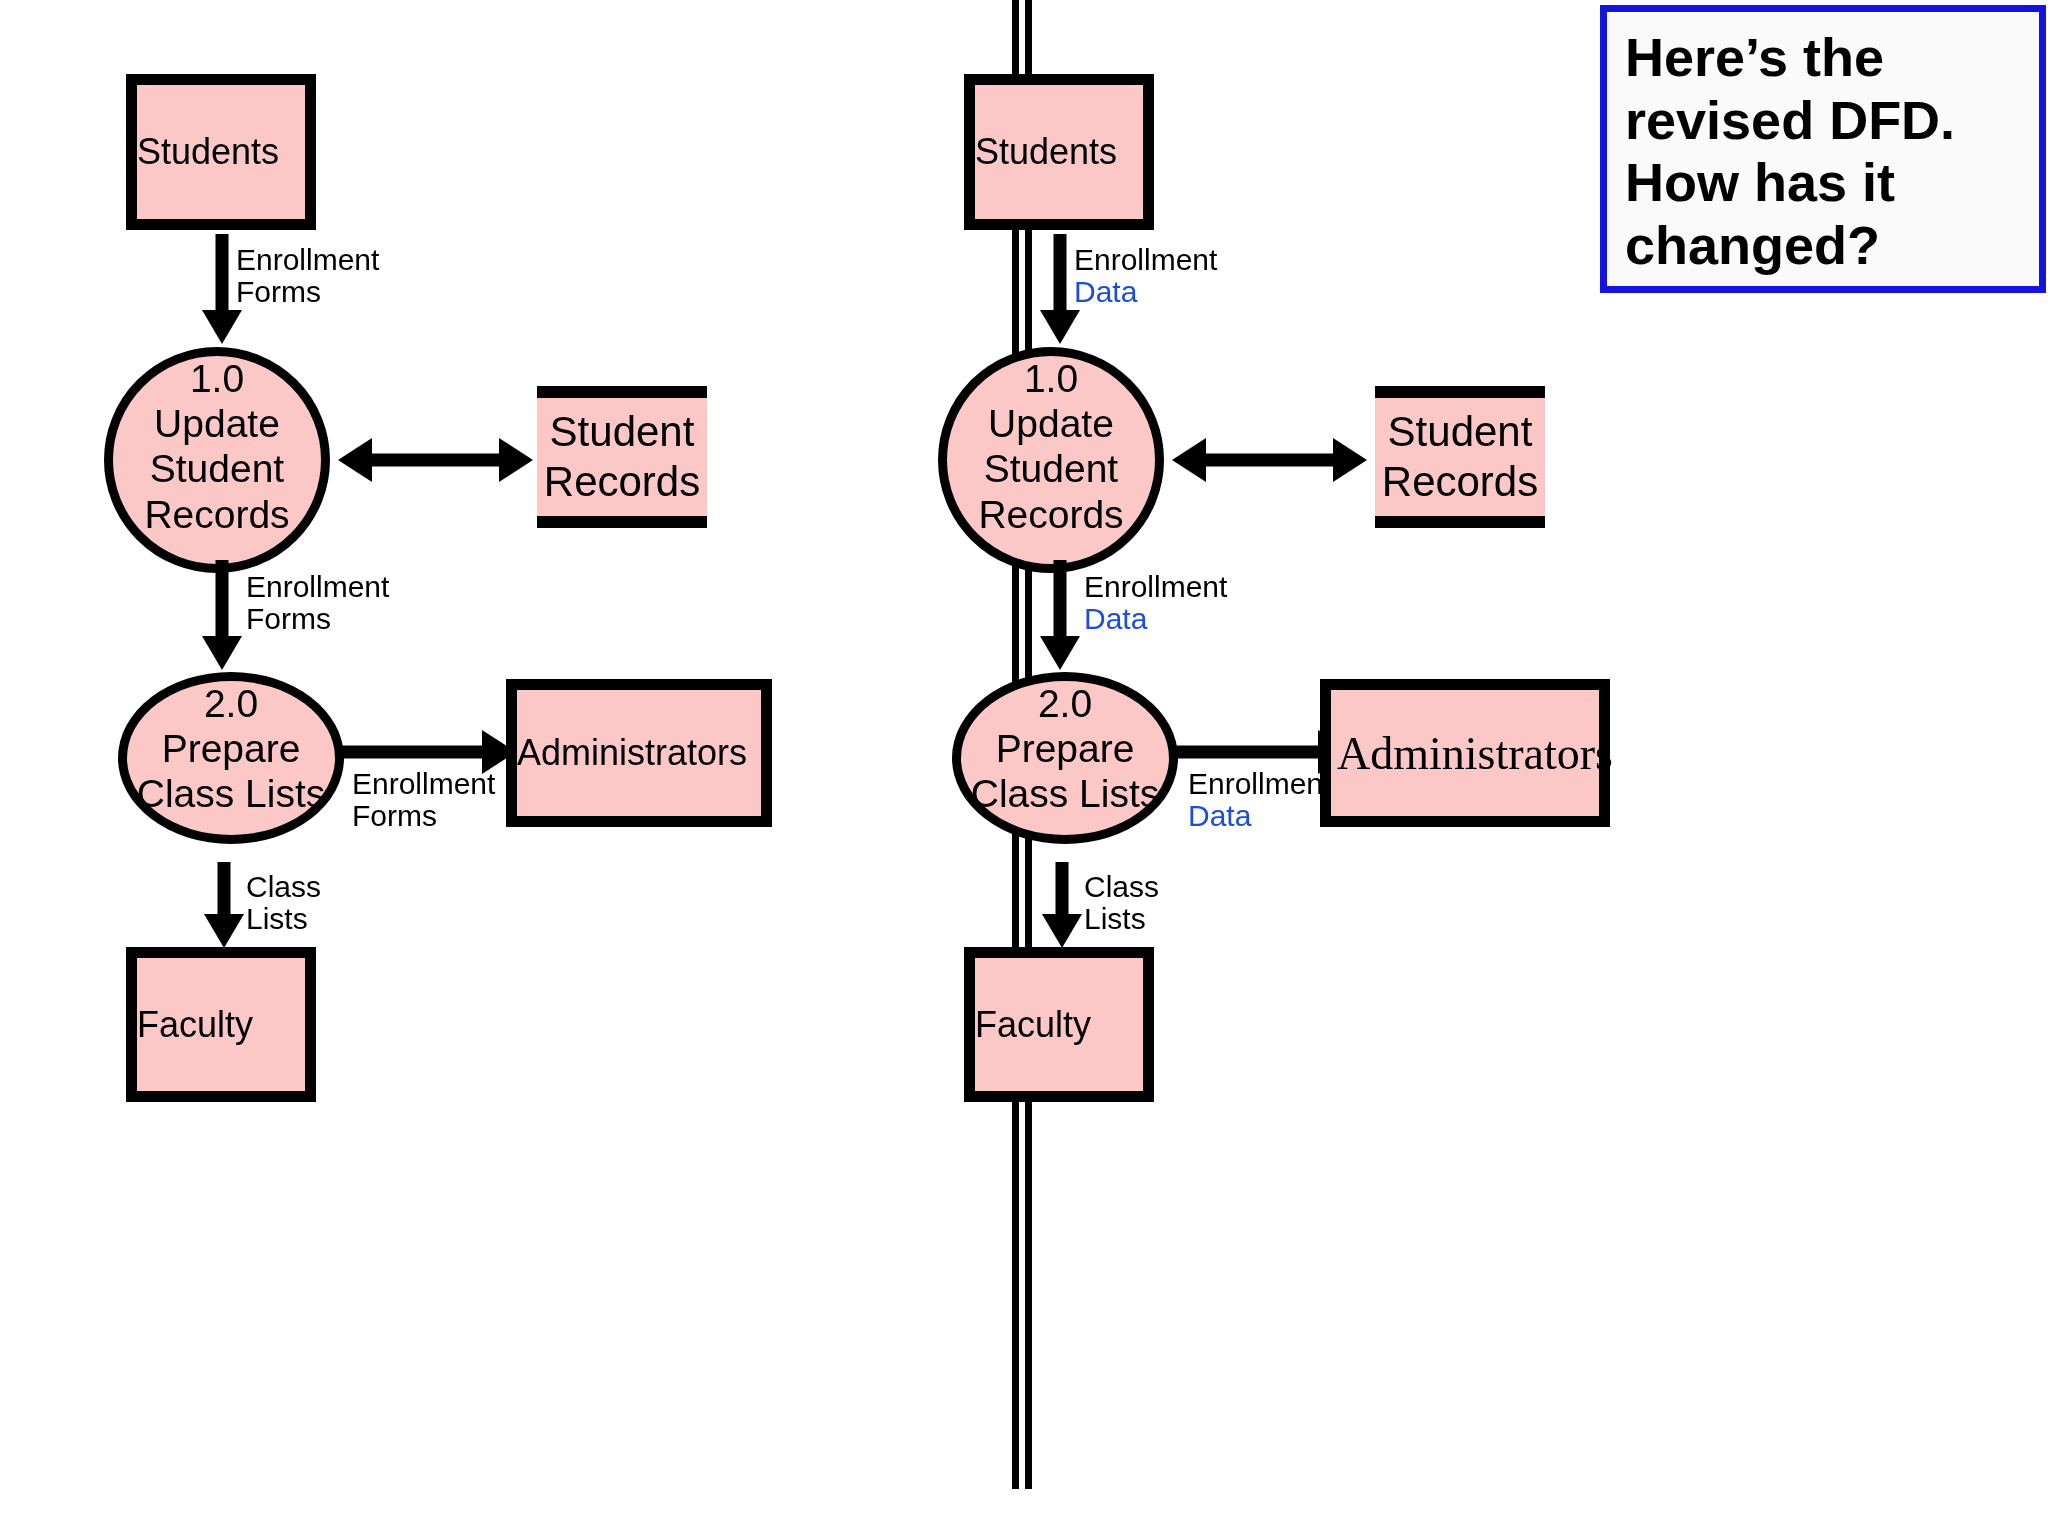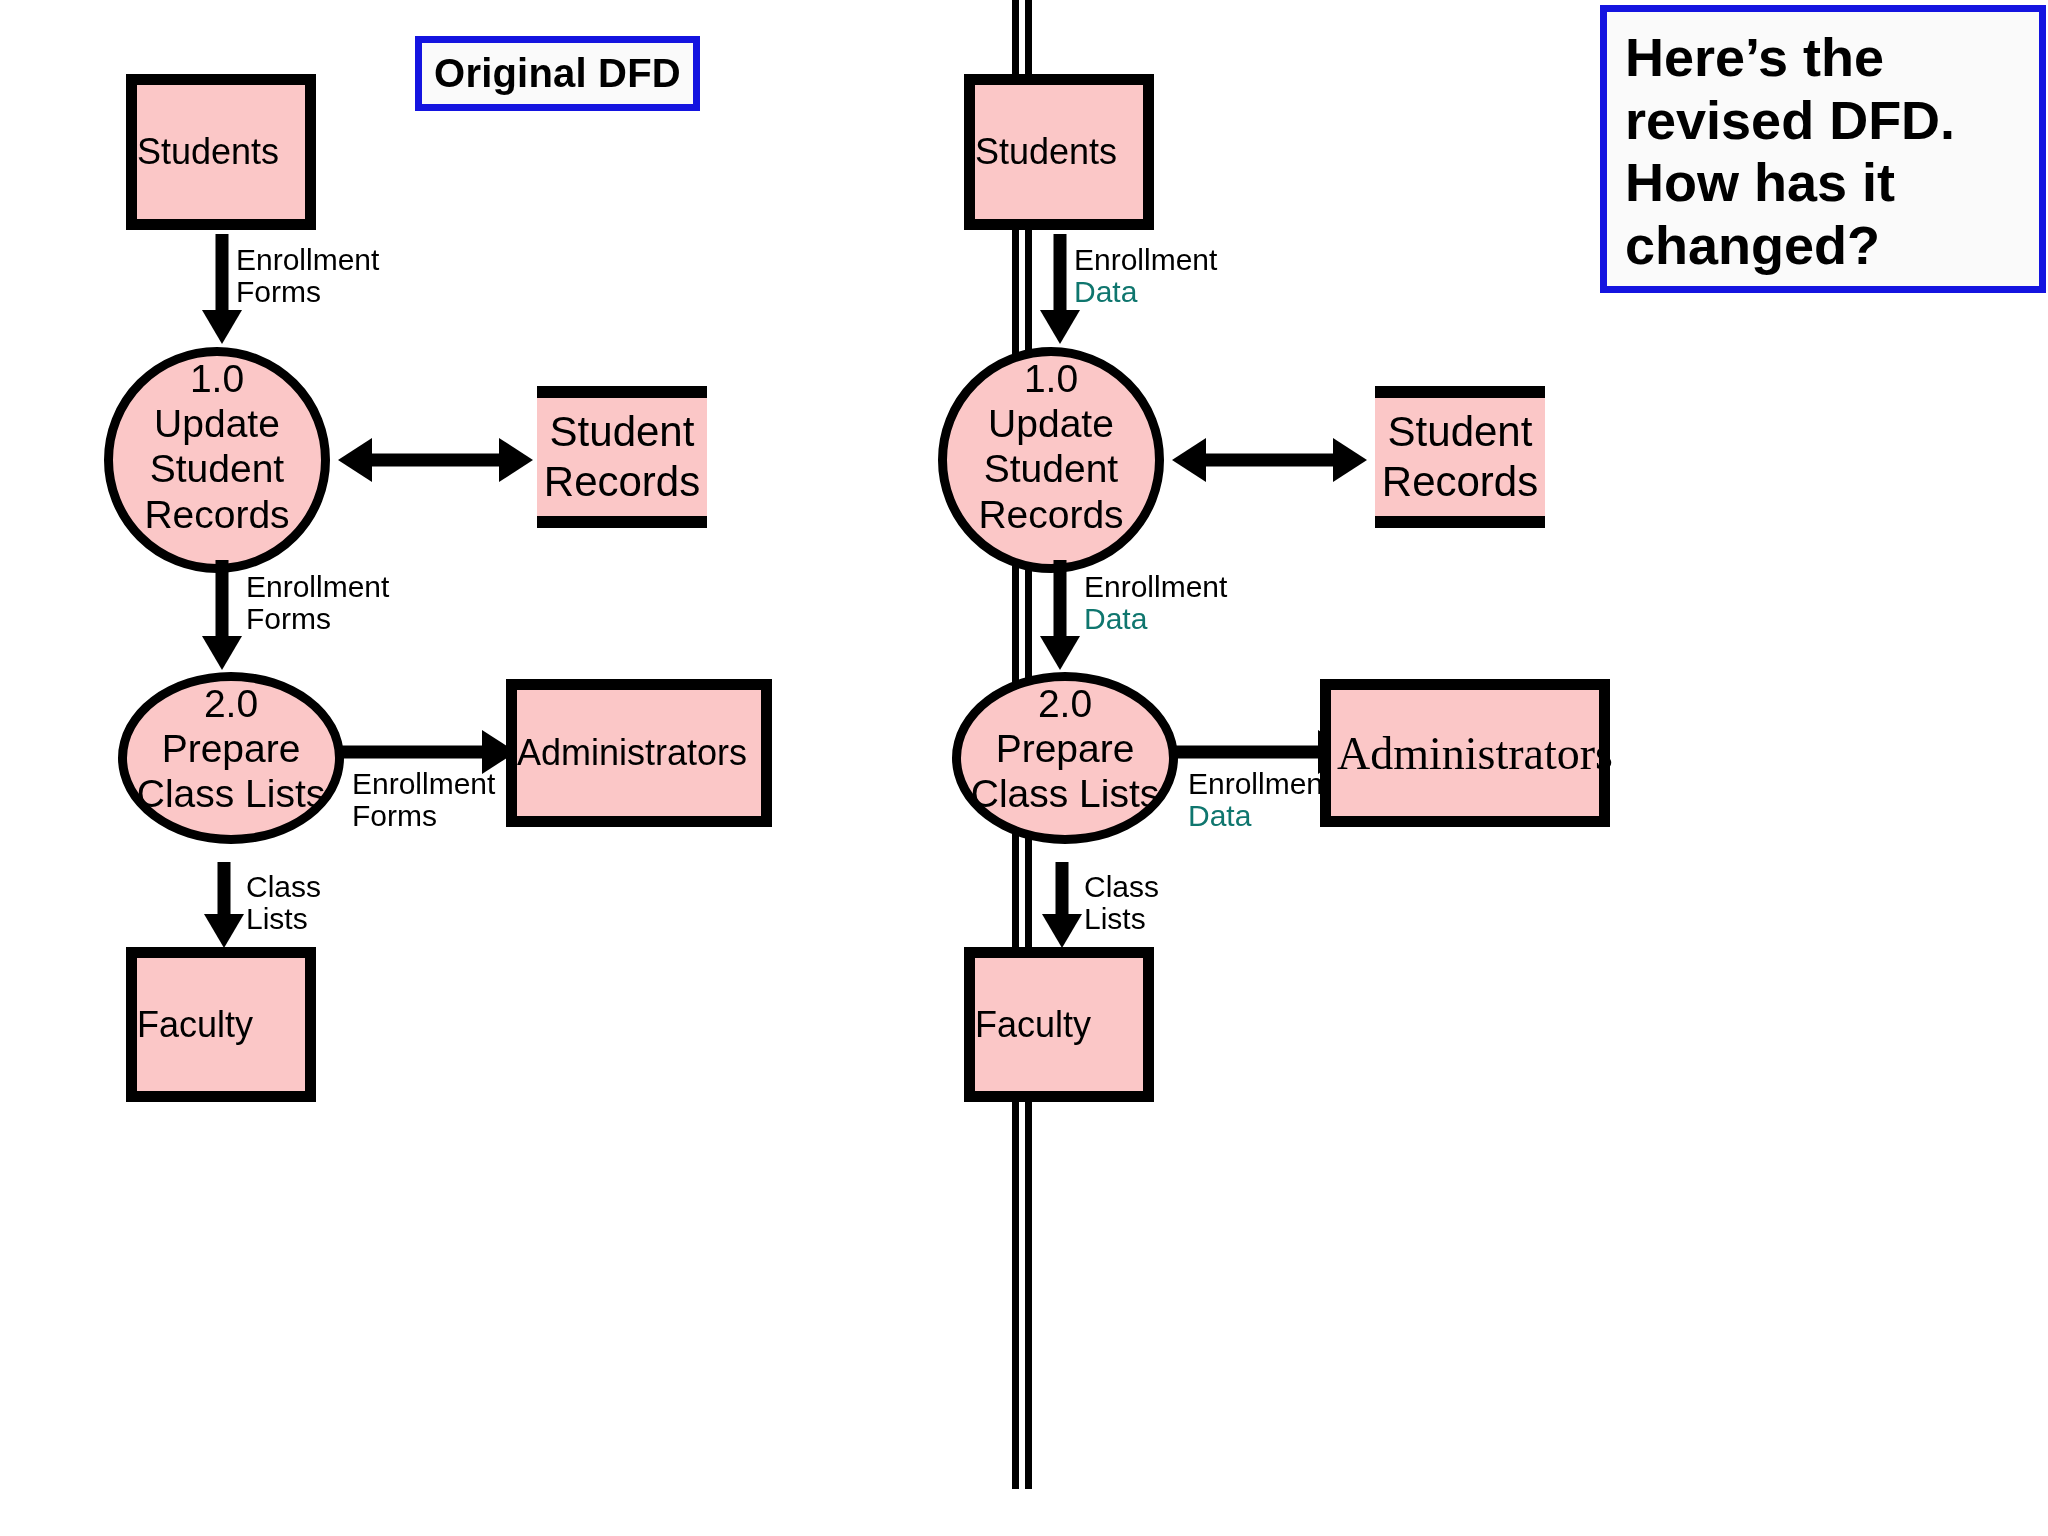--- a/index.html
+++ b/index.html
@@ -56,30 +56,27 @@
                   height:13px;background:#000;}
   .arrow-h .head-r{position:absolute;top:50%;right:0;transform:translateY(-50%);
                    width:0;height:0;border-top:22px solid transparent;
                    border-bottom:22px solid transparent;border-left:34px solid #000;}
   .arrow-h .head-l{position:absolute;top:50%;left:0;transform:translateY(-50%);
                    width:0;height:0;border-top:22px solid transparent;
                    border-bottom:22px solid transparent;border-right:34px solid #000;}
 
   
   .flabel{position:absolute;font-size:30px;line-height:1.06;white-space:nowrap;}
-  .flabel .red{color:#0f766e;}
+  .flabel .red{color:#1d4ed8;}
 </style>
 </head>
 <body>
 
 <div class="panel" id="panel-left">
 
-  <div class="titlebox" id="title-original">
-    <span class="t">Original DFD</span>
-  </div>
 
   <div class="entity" style="left:126px;top:74px;width:190px;height:156px;">
     <span>Students</span>
   </div>
 
   <div class="arrow-v" style="left:198px;top:234px;width:48px;height:110px;">
     <div class="shaft" style="height:78px;"></div>
     <div class="head"></div>
   </div>
   <div class="flabel" style="left:236px;top:244px;">

